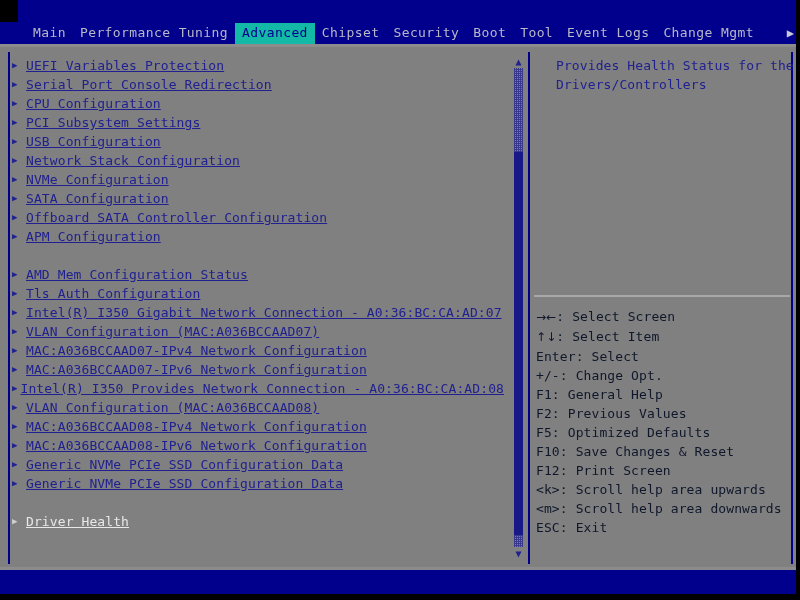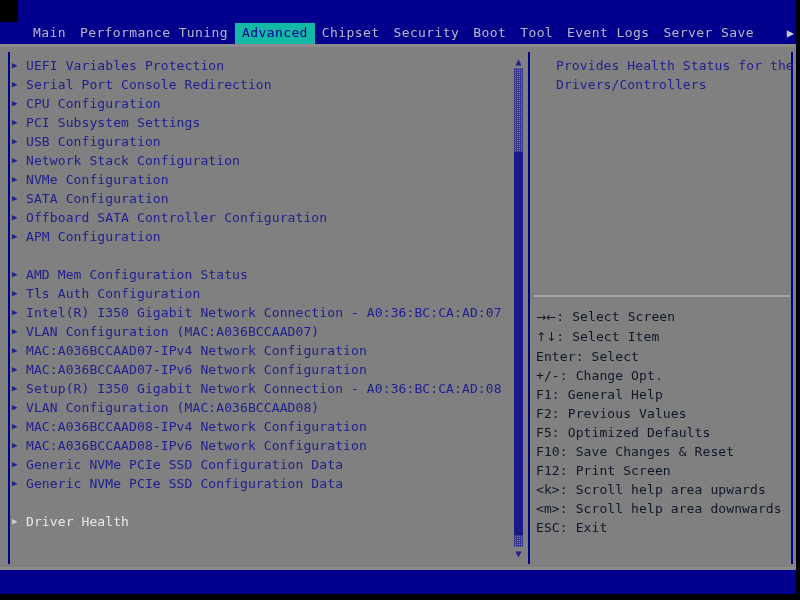--- a/index.html
+++ b/index.html
@@ -118,21 +118,21 @@
   .row.blank { }
   .row .bullet {
     display: inline-block;
     width: 14px;
     font-size: 9px;
     color: #202090;
     line-height: 19px;
   }
   .row.selected { color: #e8e8e8; }
   .row.selected .bullet { color: #d0d0d0; }
-  .row .rlabel { display: inline-block; }
+  .row .rlabel { display: inline-block; text-decoration: underline; }
   
   .scrollbar {
     position: absolute;
     left: 513px; top: 9px;
     width: 11px;
     height: 503px;
   }
   .sb-arrow {
     position: absolute;
     left: 0;
@@ -239,21 +239,21 @@
 
   <div class="menubar">
     <span class="menu-item first">Main</span>
     <span class="menu-item">Performance Tuning</span>
     <span class="menu-item active">Advanced</span>
     <span class="menu-item">Chipset</span>
     <span class="menu-item">Security</span>
     <span class="menu-item">Boot</span>
     <span class="menu-item">Tool</span>
     <span class="menu-item">Event Logs</span>
-    <span class="menu-item">Server Save</span>
+    <span class="menu-item">Change Mgmt</span>
     <span class="menu-arrow">▶</span>
   </div>
   <div class="menubar-underline"></div>
 
   <div class="frame">
     <div class="top-edge"></div>
     <div class="vline left-border"></div>
     <div class="vline mid-border"></div>
     <div class="vline right-border"></div>
 
@@ -268,21 +268,21 @@
         <div class="row"><span class="bullet">▶</span><span class="rlabel">SATA Configuration</span></div>
         <div class="row"><span class="bullet">▶</span><span class="rlabel">Offboard SATA Controller Configuration</span></div>
         <div class="row"><span class="bullet">▶</span><span class="rlabel">APM Configuration</span></div>
         <div class="row blank"></div>
         <div class="row"><span class="bullet">▶</span><span class="rlabel">AMD Mem Configuration Status</span></div>
         <div class="row"><span class="bullet">▶</span><span class="rlabel">Tls Auth Configuration</span></div>
         <div class="row"><span class="bullet">▶</span><span class="rlabel">Intel(R) I350 Gigabit Network Connection - A0:36:BC:CA:AD:07</span></div>
         <div class="row"><span class="bullet">▶</span><span class="rlabel">VLAN Configuration (MAC:A036BCCAAD07)</span></div>
         <div class="row"><span class="bullet">▶</span><span class="rlabel">MAC:A036BCCAAD07-IPv4 Network Configuration</span></div>
         <div class="row"><span class="bullet">▶</span><span class="rlabel">MAC:A036BCCAAD07-IPv6 Network Configuration</span></div>
-        <div class="row"><span class="bullet">▶</span><span class="rlabel">Setup(R) I350 Gigabit Network Connection - A0:36:BC:CA:AD:08</span></div>
+        <div class="row"><span class="bullet">▶</span><span class="rlabel">Intel(R) I350 Provides Network Connection - A0:36:BC:CA:AD:08</span></div>
         <div class="row"><span class="bullet">▶</span><span class="rlabel">VLAN Configuration (MAC:A036BCCAAD08)</span></div>
         <div class="row"><span class="bullet">▶</span><span class="rlabel">MAC:A036BCCAAD08-IPv4 Network Configuration</span></div>
         <div class="row"><span class="bullet">▶</span><span class="rlabel">MAC:A036BCCAAD08-IPv6 Network Configuration</span></div>
         <div class="row"><span class="bullet">▶</span><span class="rlabel">Generic NVMe PCIe SSD Configuration Data</span></div>
         <div class="row"><span class="bullet">▶</span><span class="rlabel">Generic NVMe PCIe SSD Configuration Data</span></div>
         <div class="row blank"></div>
         <div class="row selected"><span class="bullet">▶</span><span class="rlabel">Driver Health</span></div>
       </div>
 
     <div class="scrollbar">

